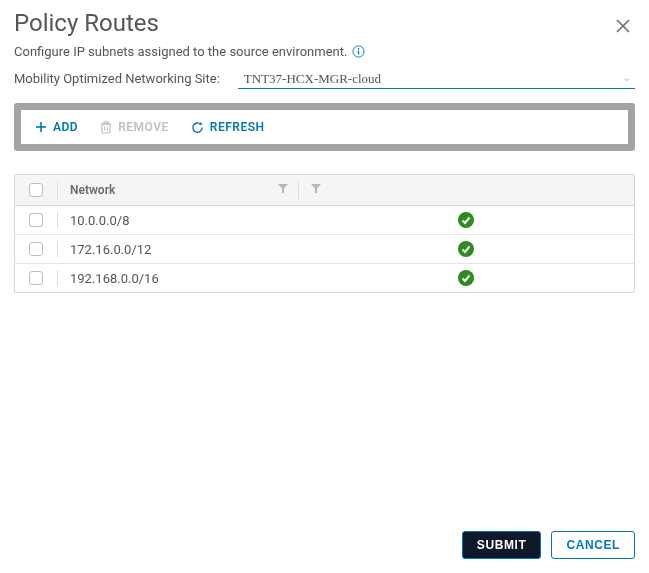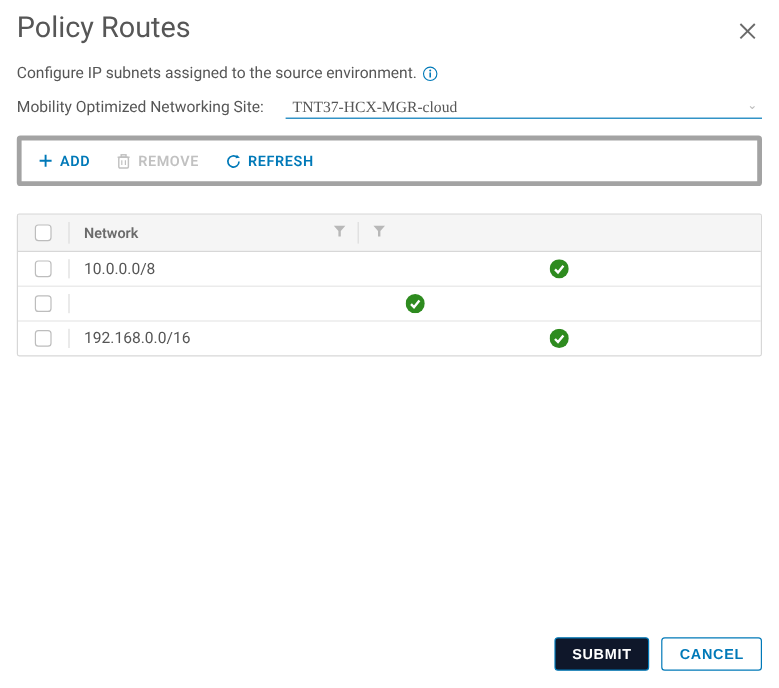--- a/index.html
+++ b/index.html
@@ -17,21 +17,21 @@
       display: flex;
       justify-content: space-between;
       align-items: flex-start;
     }
     .title-block { flex: 1; }
     .dialog-title {
       font-size: 24px;
       font-weight: 400;
       color: #565656;
       line-height: 1.1;
-      margin-bottom: 18px;
+      margin-bottom: 8px;
     }
     .dialog-subtitle {
       font-size: 13px;
       color: #565656;
       display: flex;
       align-items: center;
       gap: 4px;
     }
     .info-icon {
       width: 14px;
@@ -80,21 +80,21 @@
       position: absolute;
       right: 4px;
       top: 50%;
       transform: translateY(-60%);
       color: #bdbdbd;
       font-size: 10px;
       pointer-events: none;
     }
     .toolbar {
       margin-top: 14px;
-      border: 4px solid #a3a3a3;
+      border: 7px solid #a3a3a3;
       border-radius: 3px;
       padding: 10px 14px;
       display: flex;
       align-items: center;
       gap: 22px;
       font-size: 12px;
       font-weight: 600;
       letter-spacing: 0.5px;
     }
     .toolbar-btn { display: flex; align-items: center; gap: 6px; cursor: pointer; }
@@ -301,20 +301,23 @@
           </svg>
       </span>
     </div>
   </div>
 
   <div class="trow">
     <div class="col-check">
         <input type="checkbox" style="">
       </div>
     <div class="sep"></div>
+    <div class="col-network">
+        <span>172.16.0.0/12</span>
+      </div>
     <div class="col-send">
       <span class="check-circle">
         <svg width="16" height="16" viewBox="0 0 16 16">
             <circle cx="8" cy="8" r="8" fill="#2e8b1f"></circle>
             <polyline points="4.5,8.5 7,11 11.5,5.5" fill="none" stroke="#fff" stroke-width="2"></polyline>
           </svg>
       </span>
     </div>
   </div>
 

